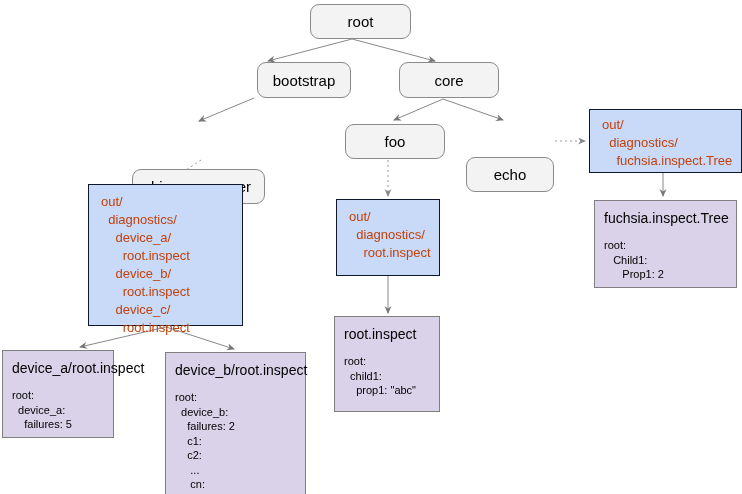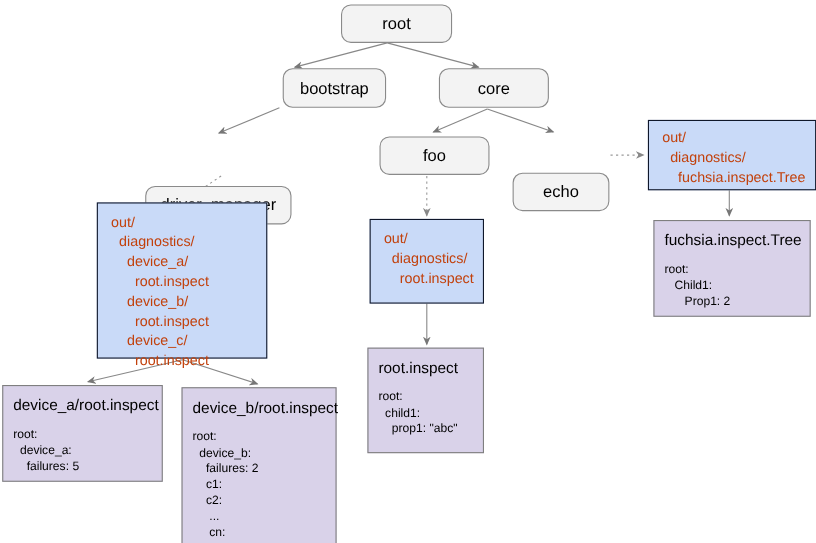--- a/index.html
+++ b/index.html
@@ -126,21 +126,21 @@
     <div class="filebox-text">out/
   diagnostics/
     root.inspect</div>
   </div>
   <div class="filebox" style="left:589px; top:109px; width:153px; height:64px;">
     <div class="filebox-text" style="padding-top:6px;">out/
   diagnostics/
     fuchsia.inspect.Tree</div>
   </div>
 
-  <div class="contentbox" style="left:2px; top:350px; width:146px; height:88px;">
+  <div class="contentbox" style="left:2px; top:350px; width:112px; height:88px;">
     <div class="content-title">device_a/root.inspect</div>
     <div class="content-body">root:
   device_a:
     failures: 5</div>
   </div>
   <div class="contentbox" style="left:165px; top:352px; width:141px; height:147px;">
     <div class="content-title">device_b/root.inspect</div>
     <div class="content-body">root:
   device_b:
     failures: 2

